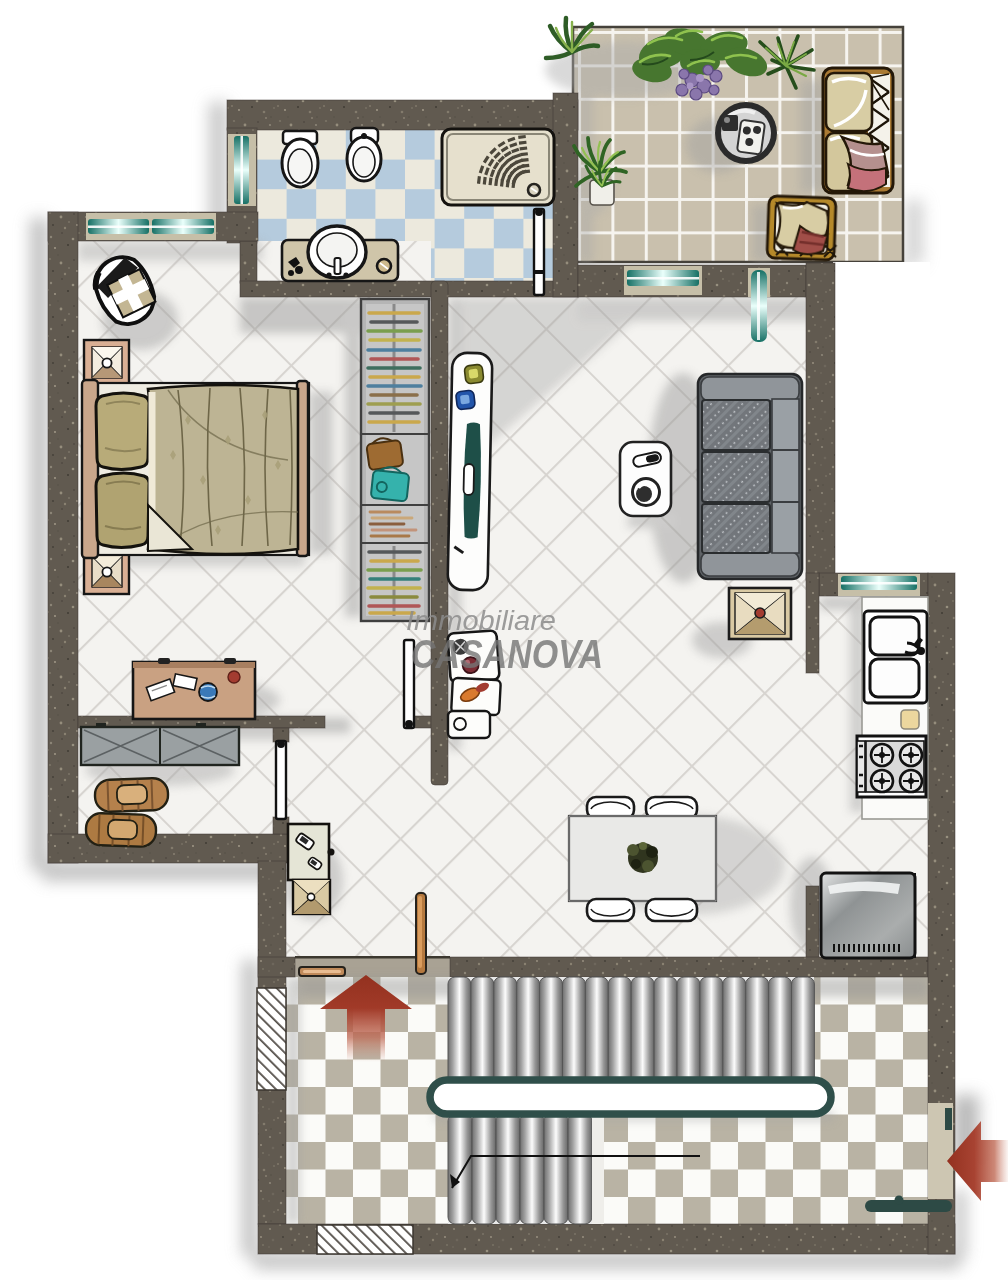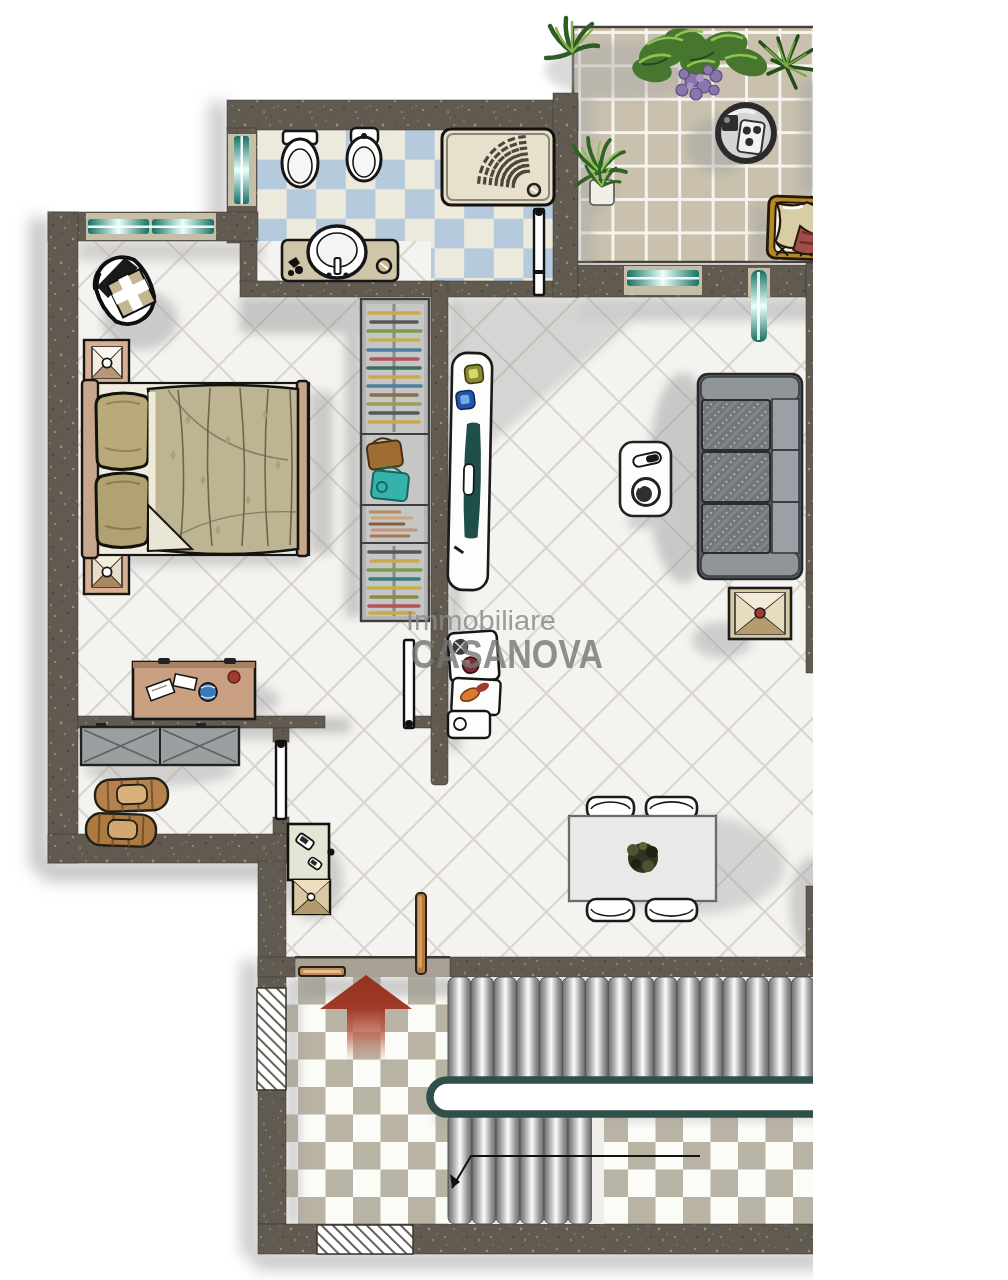--- a/index.html
+++ b/index.html
@@ -1,16 +1,16 @@
 <!DOCTYPE html>
 <html><head>
 <meta charset="utf-8">
 <style>
 html,body{margin:0;padding:0;background:#ffffff;}
-#page{width:813px;height:1280px;position:relative;overflow:hidden;font-family:"Liberation Sans", sans-serif;}
+#page{width:1008px;height:1280px;position:relative;overflow:hidden;font-family:"Liberation Sans", sans-serif;font-style:italic;}
 </style>
 </head>
 <body>
 <div id="page">
 <svg width="1008" height="1280" viewBox="0 0 1008 1280" xmlns="http://www.w3.org/2000/svg">
 <defs>
 <pattern id="pWall" width="46" height="46" patternUnits="userSpaceOnUse">
  <rect width="46" height="46" fill="#615a50"></rect>
  <circle cx="5" cy="7" r="1.2" fill="#8c8577"></circle>
           <circle cx="16" cy="3" r="0.8" fill="#453f38"></circle>

